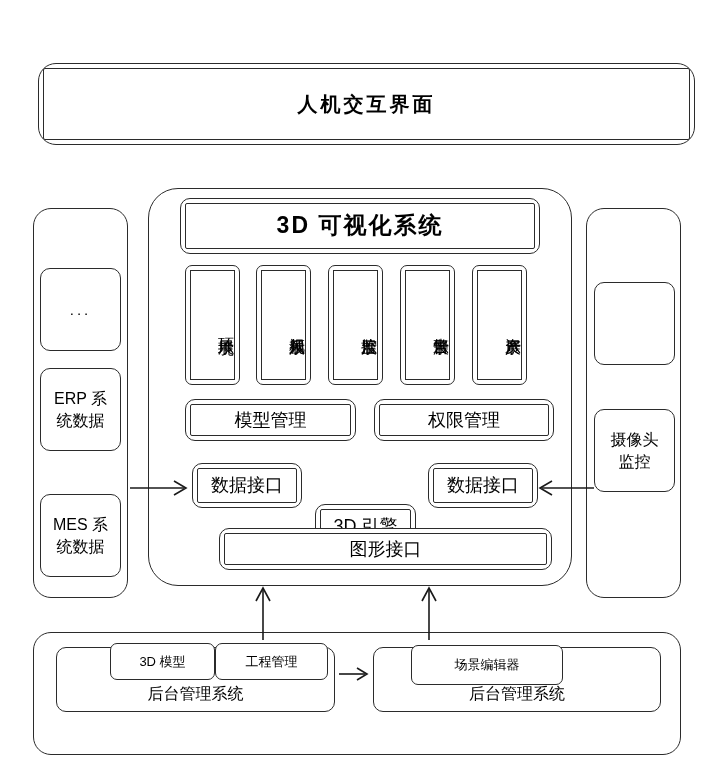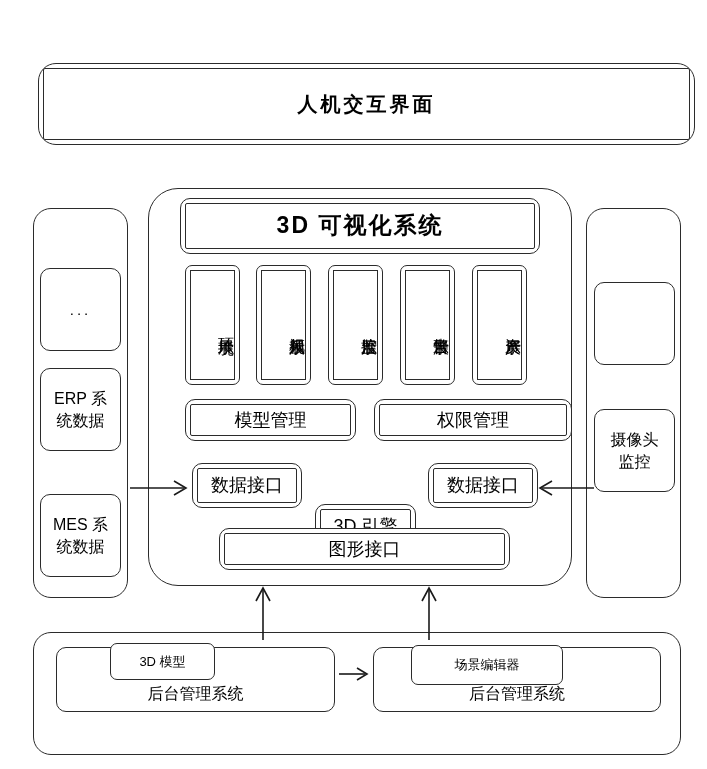--- a/index.html
+++ b/index.html
@@ -171,21 +171,21 @@
       <div class="vert-txt t15">资产展示</div>
     </div>
   </div>
 
   <div class="box rnd-sm" style="left:185px; top:399px; width:171px; height:42px;">
     <div class="dbl">
       <div class="center-txt t17">模型管理</div>
     </div>
   </div>
 
-  <div class="box rnd-sm" style="left:374px; top:399px; width:198px; height:42px;">
+  <div class="box rnd-sm" style="left:374px; top:399px; width:180px; height:42px;">
     <div class="dbl">
       <div class="center-txt t17">权限管理</div>
     </div>
   </div>
 
   <div class="box rnd-sm" style="left:192px; top:463px; width:110px; height:45px;">
     <div class="dbl">
       <div class="center-txt t17">数据接口</div>
     </div>
   </div>
@@ -195,36 +195,39 @@
       <div class="center-txt t17">3D 引擎</div>
     </div>
   </div>
 
   <div class="box rnd-sm" style="left:428px; top:463px; width:110px; height:45px;">
     <div class="dbl">
       <div class="center-txt t17">数据接口</div>
     </div>
   </div>
 
-  <div class="box rnd-sm" style="left:219px; top:528px; width:291px; height:42px;">
+  <div class="box rnd-sm" style="left:219px; top:528px; width:333px; height:42px;">
     <div class="dbl">
       <div class="center-txt t17">图形接口</div>
     </div>
   </div>
 
   <div class="box rnd-md" style="left:33px; top:632px; width:648px; height:123px;"></div>
 
   <div class="box rnd-sm" style="left:56px; top:647px; width:279px; height:65px;">
     <div class="panel-label" style="bottom:6px;">后台管理系统</div>
   </div>
 
   <div class="box rnd-xs" style="left:110px; top:643px; width:105px; height:37px;">
     <div class="center-txt t16">3D 模型</div>
   </div>
 
+  <div class="box rnd-xs" style="left:215px; top:643px; width:113px; height:37px;">
+    <div class="center-txt t16">工程管理</div>
+  </div>
 
   <div class="box rnd-sm" style="left:373px; top:647px; width:288px; height:65px;">
     <div class="panel-label" style="bottom:6px;">后台管理系统</div>
   </div>
 
   <div class="box rnd-xs" style="left:411px; top:645px; width:152px; height:40px;">
     <div class="center-txt t16">场景编辑器</div>
   </div>
 
   <svg class="arrow-svg" style="left:128px; top:472px; width:70px; height:32px;">

